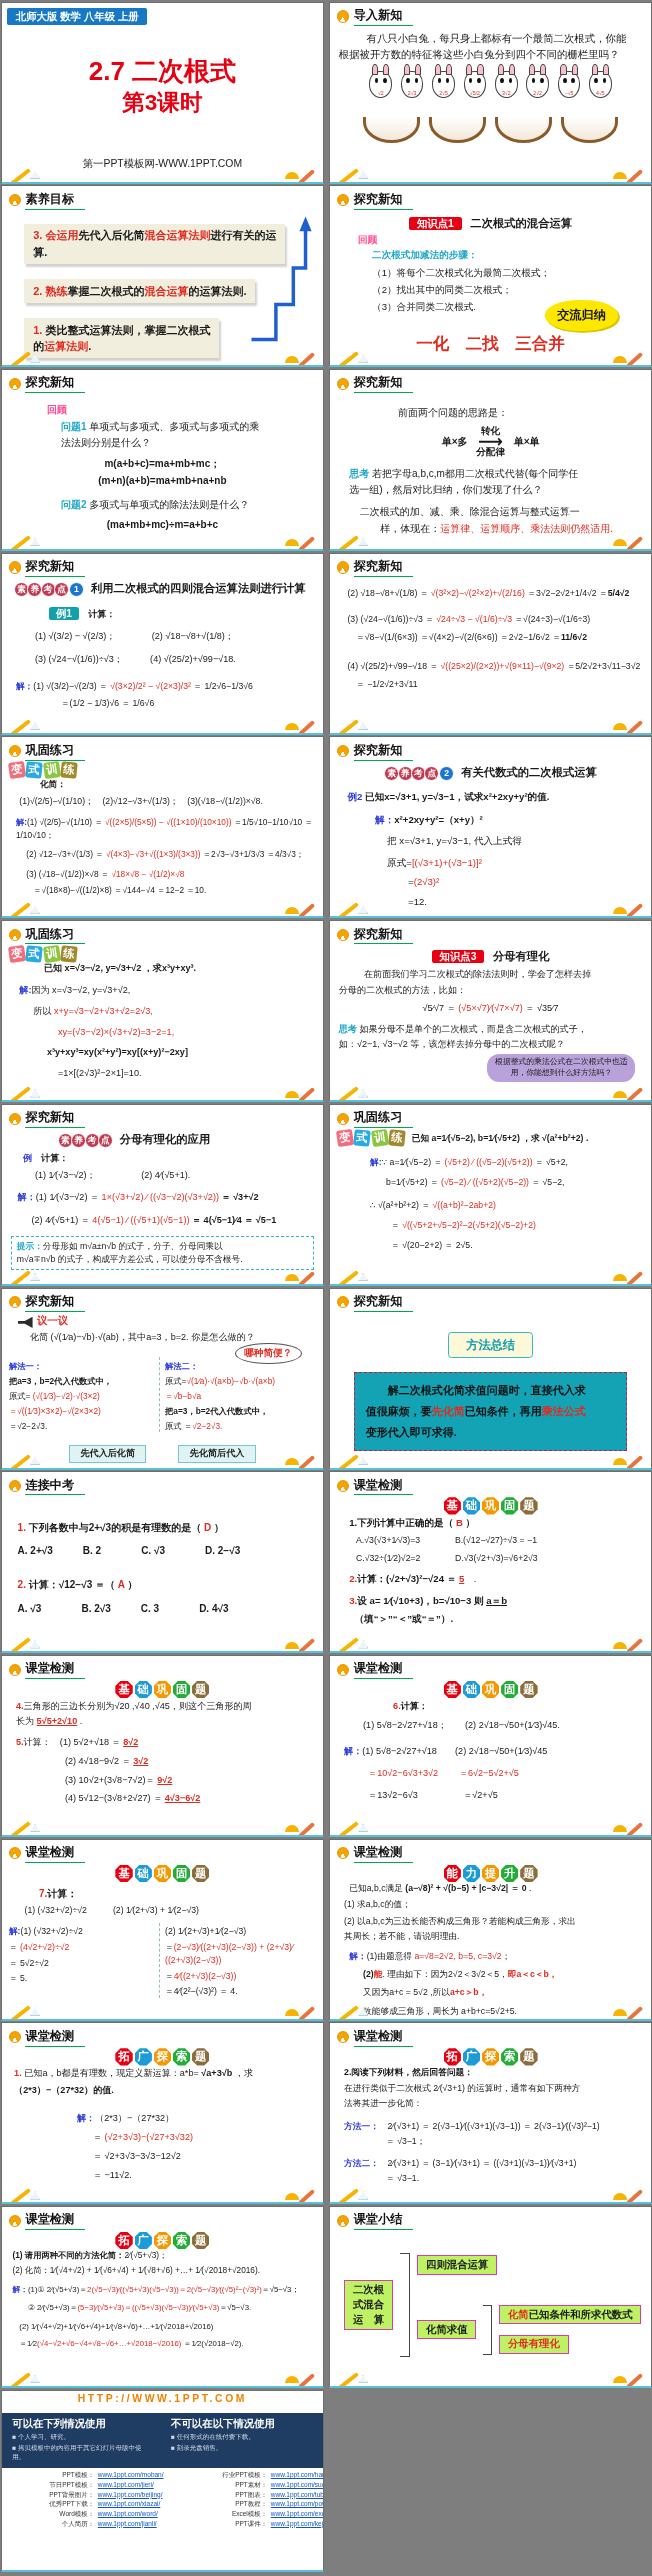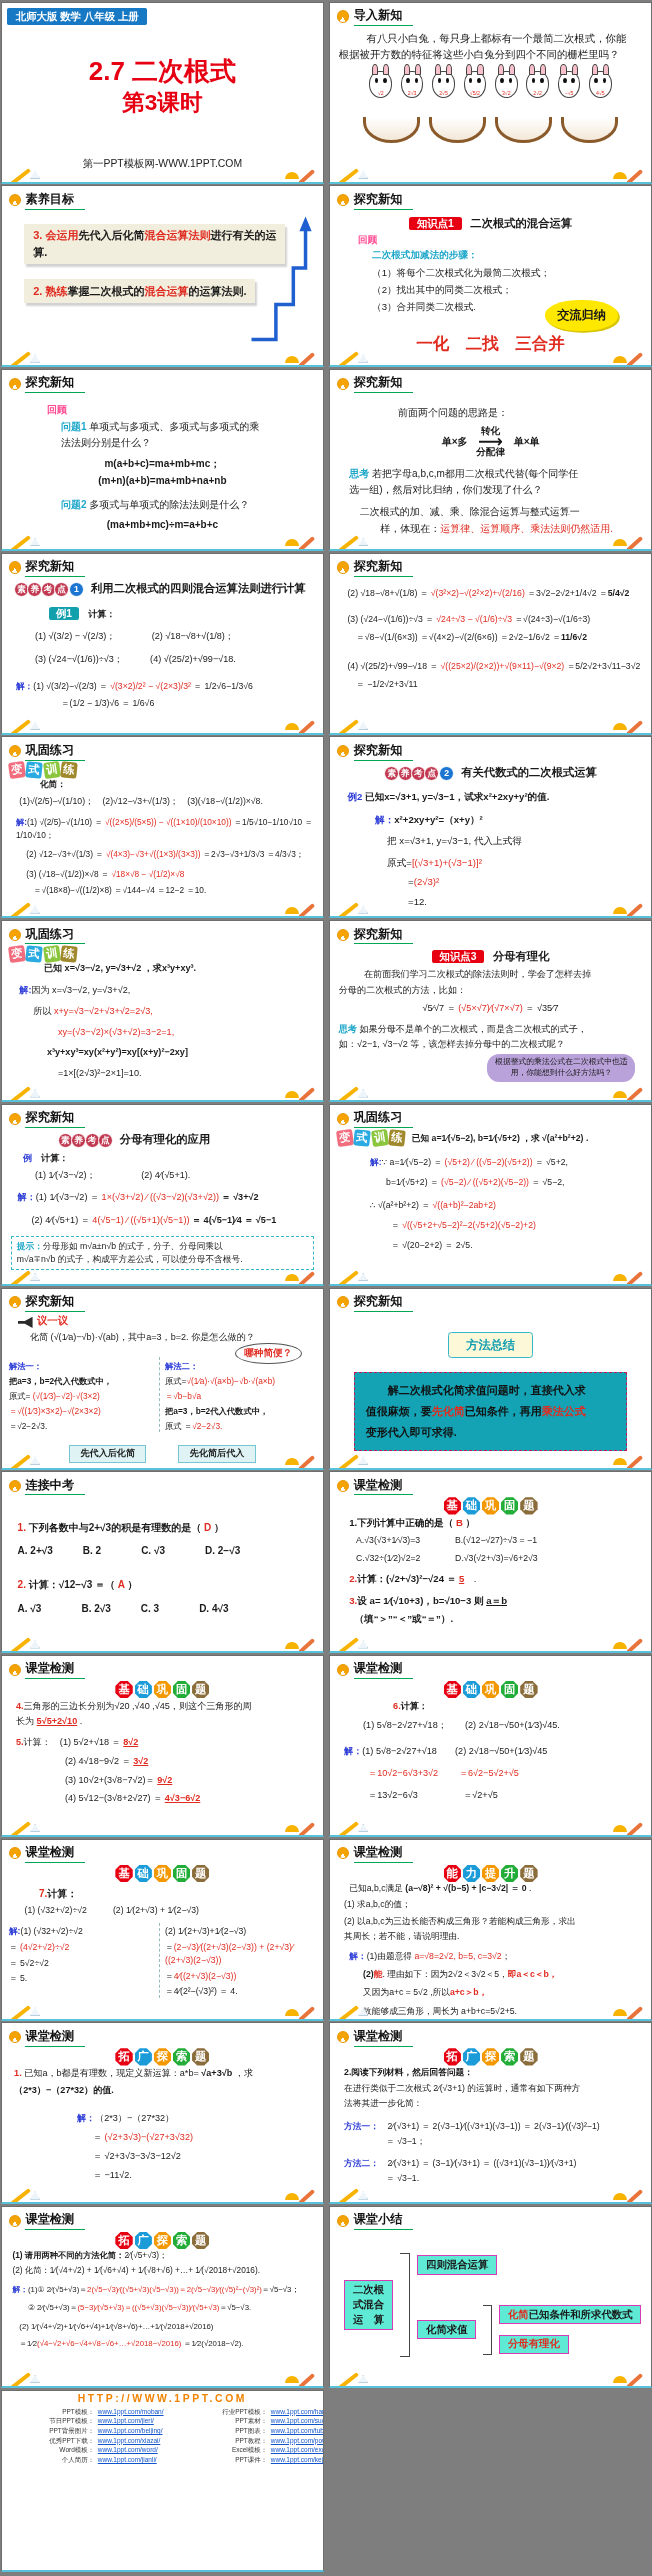--- a/index.html
+++ b/index.html
@@ -41,21 +41,21 @@
   .eyel{left:4.4px;} .eyer{right:4.4px;}
   .rlab{position:absolute;bottom:0.9px;left:0;right:0;text-align:center;color:#e02b20;font-size:5.2px;font-style:normal;line-height:1;}
   .fen{display:inline-block;width:57px;height:26px;border:3.5px solid #8a5a2b;border-top:none;border-radius:0 0 31px 31px / 0 0 22.6px 22.6px;margin:0 4.4px;background:linear-gradient(#fff,#f3e8d8);}
   .stairs{position:absolute;right:7px;top:26px;}
   .mega{display:inline-block;width:15px;height:11.3px;background:#2b2b2b;clip-path:polygon(0 38%,48% 38%,100% 0,100% 100%,48% 62%,0 62%);margin:0 4.4px 0 8.7px;vertical-align:middle;}
   .colswrap{display:flex;gap:5.2px;padding:0 7px;margin-top:3.5px;}
   .colswrap>div{width:50%;}
   .colL{border-right:0.9px dashed #9bb;padding-right:3.5px;}
   .colswrap .line{padding:0;margin-top:2.6px;}
   .mmwrap{display:flex;align-items:center;gap:7px;padding:21px 5.2px 0 14px;}
-  .mmbox{border:1.7px solid #d63ab4;padding:1.7px 7.8px;font-weight:bold;background:#5eead4;font-size:10.4px;width:max-content;}
+  .mmbox{border:1.7px solid #d63ab4;padding:1.7px 7.8px;font-weight:bold;background:#bef264;font-size:10.4px;width:max-content;}
   .mmroot{text-align:center;line-height:1.45;}
   .mmbrace{width:10.4px;height:104px;border-top:1.7px solid #444;border-bottom:1.7px solid #444;border-right:1.7px solid #444;}
   .mmbrace2{width:8.7px;height:50px;border-top:1.7px solid #444;border-bottom:1.7px solid #444;border-right:1.7px solid #444;}
   .mmright{display:flex;flex-direction:column;gap:30px;}
   .mmrow{display:flex;align-items:center;gap:7px;}
   .mmleaves{display:flex;flex-direction:column;gap:10.4px;}
   .decoL{position:absolute;left:7px;bottom:3.5px;width:22.6px;height:3.5px;background:#f8b200;transform:rotate(-38deg);border-radius:1.7px;}
   .decoT{position:absolute;left:28px;bottom:2.6px;width:10.4px;height:8.7px;background:#eef5fa;border:0.9px solid #b8cfdd;clip-path:polygon(50% 0,0 100%,100% 100%);}
   .decoP{position:absolute;right:24.4px;bottom:2.6px;width:14px;height:7px;background:#f8b200;border-radius:7px 7px 0 0;}
   .decoR{position:absolute;right:7px;bottom:3.5px;width:19px;height:3.5px;background:#e8743b;transform:rotate(-42deg);border-radius:1.7px;}
@@ -112,20 +112,24 @@
       <div class="stairs"><svg width="68" height="131" viewBox="0 0 78 150">
           <path d="M4 146 H32 V106 H52 V64 H66 V18" fill="none" stroke="#1f5fd0" stroke-width="4"></path>
           <path d="M59 22 L66 5 L73 22 Z" fill="#1f5fd0"></path>
         </svg></div>
       <div class="line goalbox" style="margin-top: 12.2px;">
         <div class="boxline"><span class="seg" style="color: rgb(224, 43, 32);">3. 会运用</span><span class="seg">先代入后化简</span><span class="seg" style="color: rgb(224, 43, 32);">混合运算法则</span><span class="seg">进行有关的运算.</span></div>
       </div>
       <div class="line goalbox" style="margin-top: 15.7px;">
         <div class="boxline"><span class="seg" style="color: rgb(224, 43, 32);">2. 熟练</span><span class="seg">掌握二次根式的</span><span class="seg" style="color: rgb(224, 43, 32);">混合运算</span><span class="seg">的运算法则.</span></div>
       </div>
+      <div class="line goalbox" style="margin-top: 15.7px;">
+        <div class="boxline"><span class="seg" style="color: rgb(224, 43, 32);">1. </span><span class="seg">类比整式运算法则，掌握二次根式</span></div>
+        <div class="boxline"><span class="seg">的</span><span class="seg" style="color: rgb(224, 43, 32);">运算法则</span><span class="seg">.</span></div>
+      </div>
       <div class="decoL"></div>
       <div class="decoT"></div>
       <div class="decoP"></div>
       <div class="decoR"></div>
     </div>
     <div class="slide" style="font-size: 9.6px;">
       <div class="shead">
         <span class="ph"></span>
         <span class="htxt">探究新知</span>
       </div>
@@ -569,20 +573,32 @@
           </div>
         </div>
       </div>
       <div class="decoL"></div>
       <div class="decoT"></div>
       <div class="decoP"></div>
       <div class="decoR"></div>
     </div>
     <div class="slide">
       <div class="burl">HTTP://WWW.1PPT.COM</div>
+      <div class="bband">
+        <div class="bcol">
+          <div class="btl">可以在下列情况使用</div>
+          <div class="itm">■ 个人学习、研究。</div>
+          <div class="itm">■ 拷贝模板中的内容用于其它幻灯片母版中使用。</div>
+        </div>
+        <div class="bcol">
+          <div class="btl">不可以在以下情况使用</div>
+          <div class="itm">■ 任何形式的在线付费下载。</div>
+          <div class="itm">■ 刻录光盘销售。</div>
+        </div>
+      </div>
       <div class="blinks">
         <span class="lab">PPT模板：</span>
         <span class="url">www.1ppt.com/moban/</span>
         <span class="lab">行业PPT模板：</span>
         <span class="url">www.1ppt.com/hangye/</span>
         <span class="lab">节日PPT模板：</span>
         <span class="url">www.1ppt.com/jieri/</span>
         <span class="lab">PPT素材：</span>
         <span class="url">www.1ppt.com/sucai/</span>
         <span class="lab">PPT背景图片：</span>

